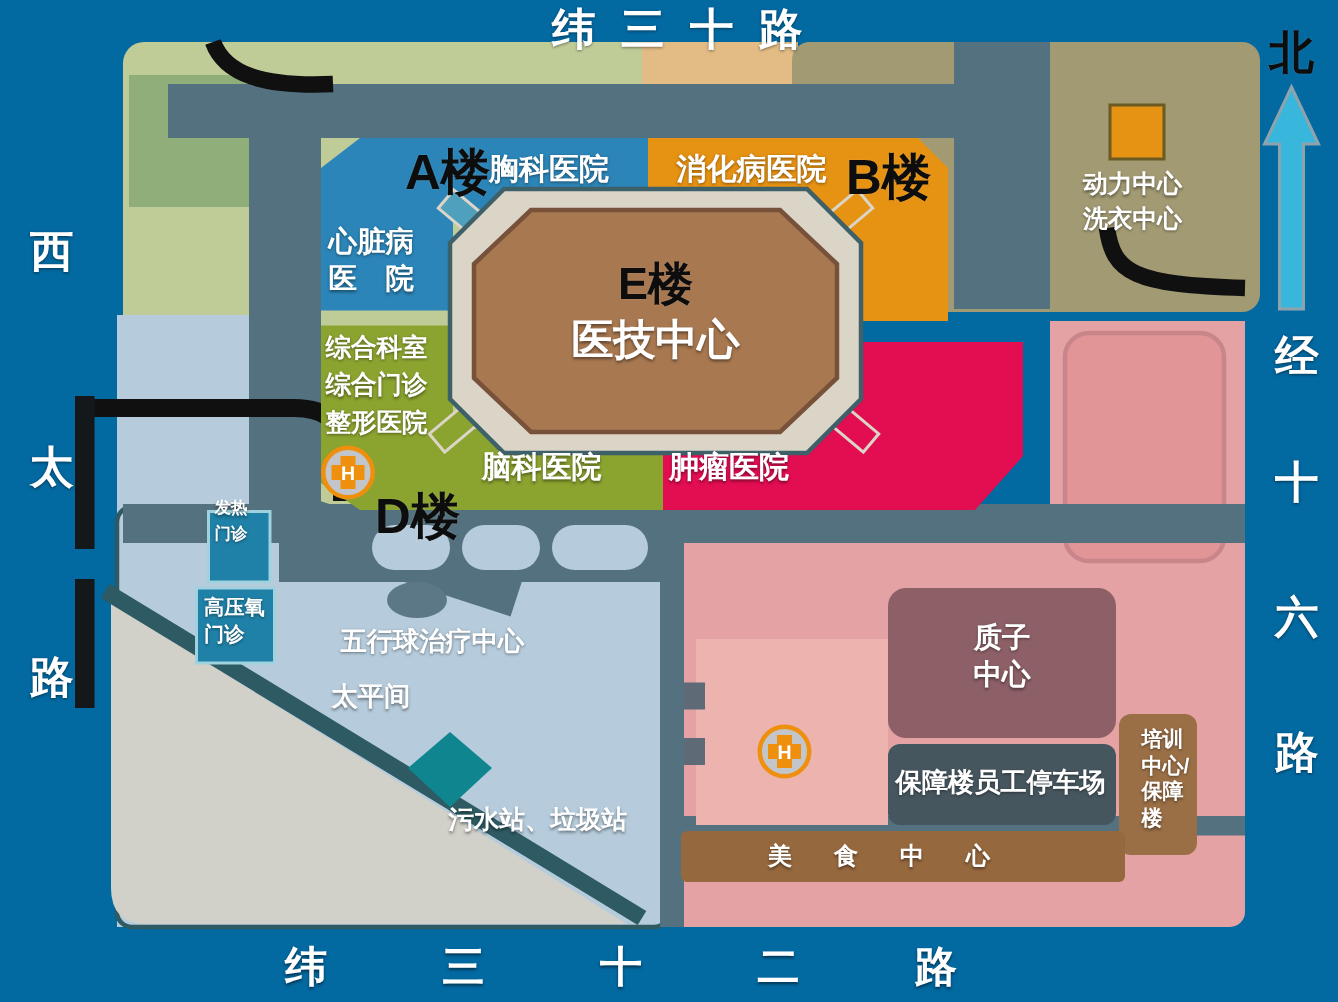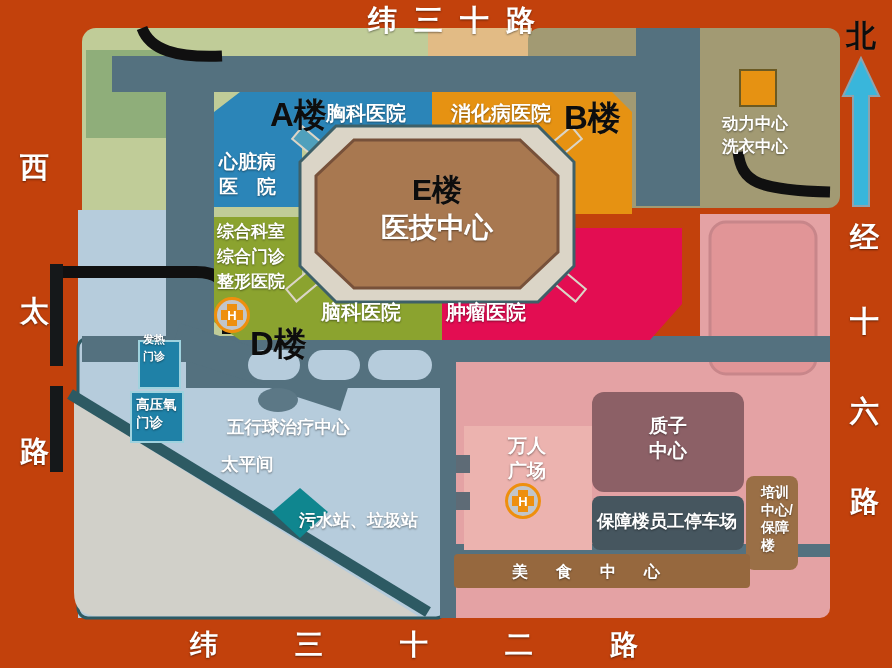--- a/index.html
+++ b/index.html
@@ -1,16 +1,16 @@
 <!DOCTYPE html>
 <html><head>
 <meta charset="utf-8">
 <style>
   html,body{margin:0;padding:0;background:#2e3a44;}
-  #stage{position:relative;width:892px;height:668px;overflow:hidden;background:#c2410c;
+  #stage{position:relative;width:892px;height:668px;overflow:hidden;background:#0369a1;
          font-family:"Liberation Sans","DejaVu Sans",sans-serif;}
   #baseSvg{position:absolute;left:0;top:0;}
   .lbl{position:absolute;font-weight:bold;color:#fff;white-space:pre-line;line-height:1.3;
        text-shadow:0 1px 2px rgba(0,0,0,.45);}
   .blk{color:#0d0d0d;text-shadow:0 0 1px rgba(255,255,255,.25);font-weight:800;}
   .ctr{text-align:center;}
   .roadchar{position:absolute;font-size:29px;font-weight:bold;color:#fff;text-shadow:0 1px 2px rgba(0,0,0,.5);}
   .bottom-road{position:absolute;left:190px;top:626px;width:448px;display:flex;
                justify-content:space-between;font-size:28px;font-weight:bold;color:#fff;
                text-shadow:0 1px 2px rgba(0,0,0,.5);}
@@ -123,23 +123,21 @@
   <div class="lbl" style="left:321px;top:299px;font-size:20px;">脑科医院</div>
   <div class="lbl" style="left:446px;top:299px;font-size:20px;">肿瘤医院</div>
   <div class="lbl" style="left:722px;top:112px;font-size:16.5px;line-height:23px;">动力中心
 洗衣中心</div>
   <div class="lbl" style="left:143px;top:332px;font-size:11px;line-height:17px;font-family:Liberation Mono, monospace;">发热
 门诊</div>
   <div class="lbl" style="left:136px;top:396px;font-size:13.5px;line-height:18px;">高压氧
 门诊</div>
   <div class="lbl" style="left:227px;top:416px;font-size:17.5px;">五行球治疗中心</div>
   <div class="lbl" style="left:221px;top:453px;font-size:17.5px;">太平间</div>
-  <div class="lbl" style="left:299px;top:510px;font-size:17px;">污水站、垃圾站</div>
-  <div class="lbl ctr" style="left:477px;top:434px;width:100px;font-size:19px;">万人
-广场</div>
+  <div class="lbl" style="left:299px;top:536px;font-size:17px;">污水站、垃圾站</div>
   <div class="lbl ctr" style="left:603px;top:414px;width:130px;font-size:19px;">质子
 中心</div>
   <div class="lbl" style="left:597px;top:510px;font-size:17.5px;">保障楼员工停车场</div>
   <div class="lbl" style="left:761px;top:484px;font-size:14px;line-height:17.5px;">培训
 中心/
 保障
 楼</div>
   <div class="lbl" style="left:512px;top:562px;font-size:16px;letter-spacing:28px;">美食中心</div>
 
   <div class="helipad" style="left:214px;top:297px;">

